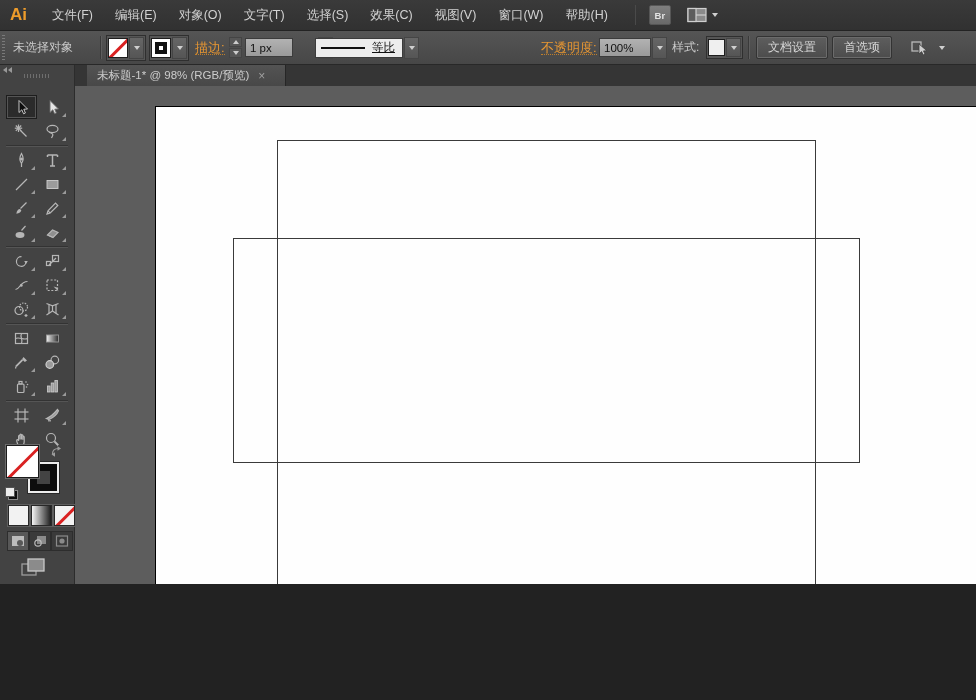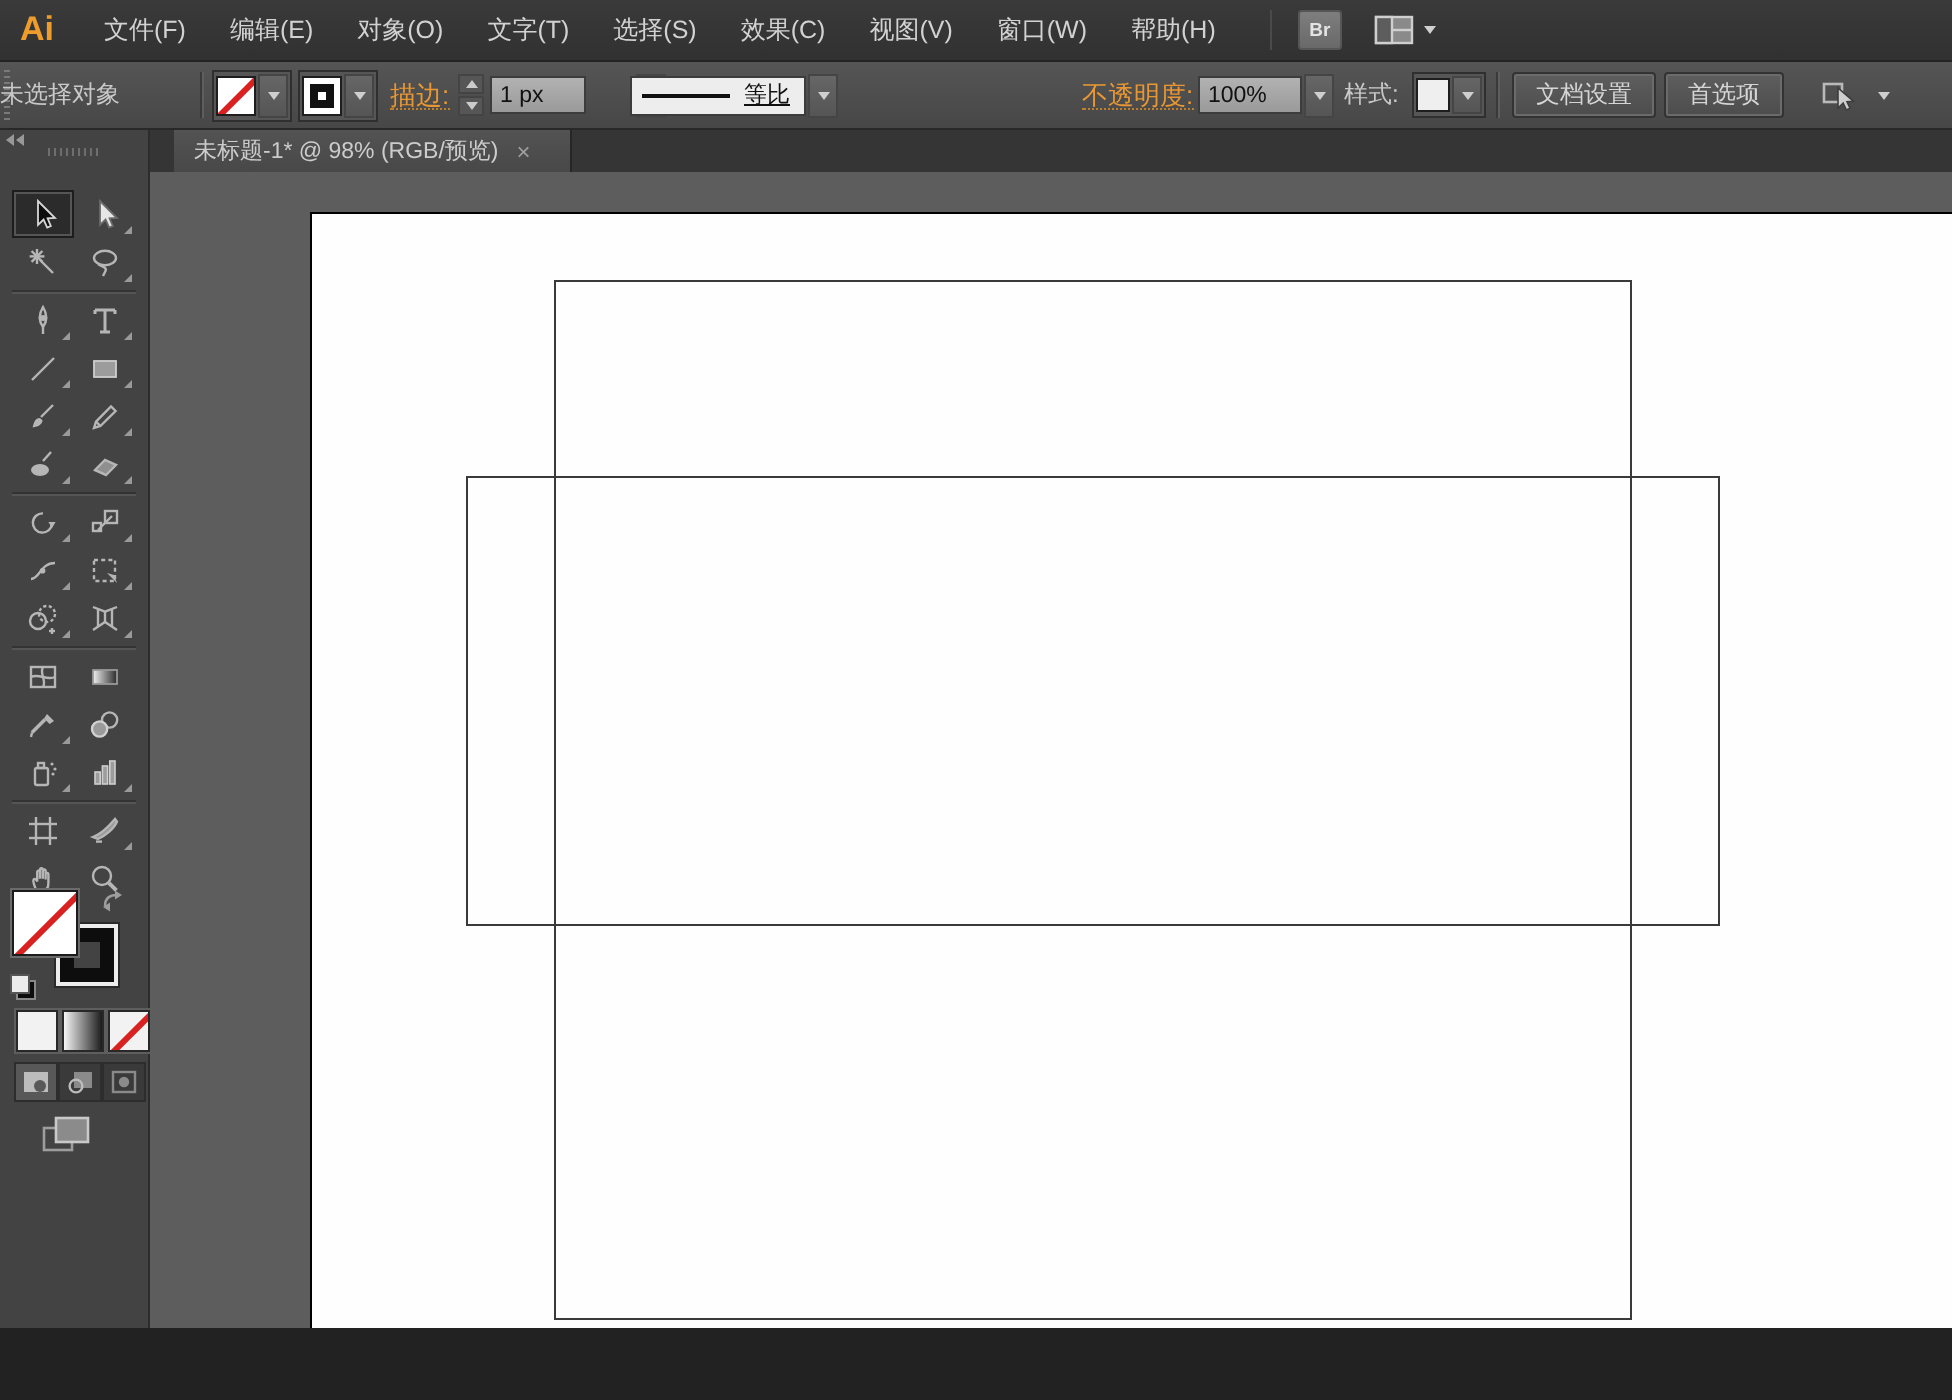--- a/index.html
+++ b/index.html
@@ -1,16 +1,16 @@
 <!DOCTYPE html>
 <html><head>
 <meta charset="utf-8">
 <style>
   html,body{margin:0;padding:0;background:#222;}
-  #app{position:relative;width:976px;height:664px;overflow:hidden;
+  #app{position:relative;width:976px;height:584px;overflow:hidden;
        font-family:"Liberation Sans","DejaVu Sans",sans-serif;
        -webkit-font-smoothing:antialiased;user-select:none;}
   
   .menubar{position:absolute;left:0;top:0;width:976px;height:31px;
     background:linear-gradient(#3a3a3a,#313131);border-bottom:1px solid #232323;
     display:flex;align-items:center;box-sizing:border-box;}
   .logo{font-weight:bold;font-size:17px;color:#ee9c2b;margin:0 14px 0 10px;letter-spacing:0;}
   .menu-item{font-size:12.5px;color:#d2d2d2;padding:0 11px;height:31px;line-height:31px;cursor:default;}
   .mb-sep{width:1px;height:20px;background:#4a4a4a;margin:0 7px 0 16px;}
   .br-btn{width:20px;height:18px;background:linear-gradient(#7e7e7e,#696969);
@@ -120,21 +120,21 @@
         <rect x="1" y="1.5" width="18" height="13" fill="#8a8a8a" stroke="#cfcfcf" stroke-width="1.2"></rect>
         <rect x="1" y="1.5" width="8" height="13" fill="#5d5d5d" stroke="#cfcfcf" stroke-width="1.2"></rect>
         <line x1="9" y1="8" x2="19" y2="8" stroke="#cfcfcf" stroke-width="1.2"></line>
       </svg>
       <i class="tri"></i>
     </span>
   </div>
 
   <div class="controlbar">
     <div class="grip-v"></div>
-    <div class="cb" style="left:0;">
+    <div class="cb" style="left:13px;">
         <span class="cb-label">未选择对象</span>
       </div>
     <div class="vsep" style="left:100px;"></div>
 
     <div class="cb" style="left:106px;">
       <span class="swatch-frame">
         <span class="sw">
             <span class="slash"></span>
           </span>
         <span class="dd">

